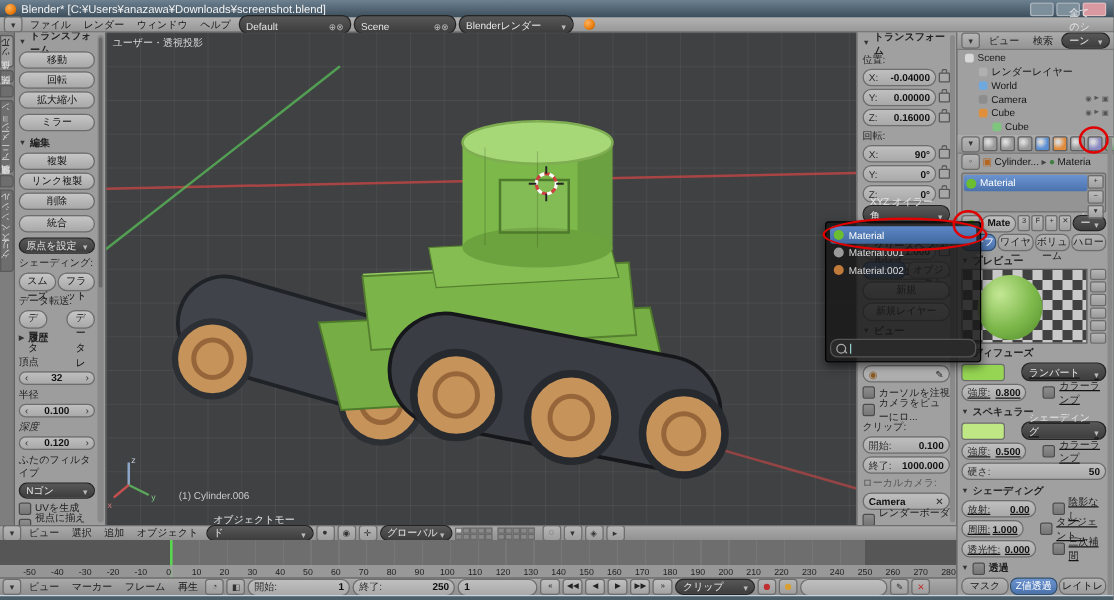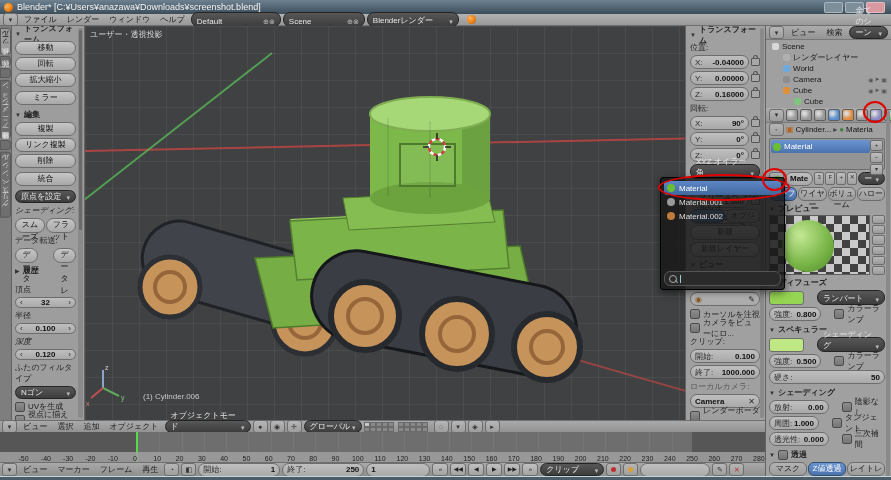--- a/index.html
+++ b/index.html
@@ -95,21 +95,21 @@
     border:1px solid #6d6d6d;border-radius:6px;color:#1c1c1c;}
   .ttab.sel{background:linear-gradient(#6b93d0,#4a73ae);color:#fff;border-color:#30506f;}
   .preview{height:60px;margin-top:1px;display:flex;gap:2px;}
   .checker{flex:1;border:1px solid #5d5d5d;position:relative;overflow:hidden;
     background:repeating-conic-gradient(#c9c9c9 0 25%,#414141 0 50%);background-size:16px 16px;}
   .psphere{position:absolute;left:12px;top:4px;width:52px;height:52px;border-radius:50%;
     background:radial-gradient(circle at 35% 30%,#c3e794,#7cb84a 55%,#4f8a28);}
   .pvstrip{width:13px;display:flex;flex-direction:column;gap:1px;}
   .pvbtn{flex:1;background:linear-gradient(#b6b6b6,#9b9b9b);border:1px solid #6d6d6d;border-radius:2px;}
   .swatch{flex:1;height:12px;border:1px solid #6d6d6d;border-radius:3px;}
-  .prow{display:flex;gap:13px;align-items:center;margin-top:2px;}
+  .prow{display:flex;gap:13px;align-items:center;margin-top:2px;text-decoration:underline;}
   
   .hdr3d{left:0;top:420px;width:765px;height:12px;background:linear-gradient(#aaaaaa,#929292);
     border-top:1px solid #6f6f6f;display:flex;align-items:center;gap:2px;padding:0 2px;box-sizing:border-box;}
   .lay-grp{display:inline-flex;flex-wrap:wrap;width:32px;gap:0;margin-right:2px;}
   .lay-cell{width:6px;height:5px;background:#898989;border:0.5px solid #6a6a6a;box-sizing:border-box;}
   .lay-cell.on{background:#c9c9c9;}
   .timeline{left:0;top:432px;width:765px;height:30px;background:#565656;overflow:hidden;}
   .tl-range{position:absolute;left:137px;top:0;width:555px;height:30px;background:#6e6e6e;
     background-image:repeating-linear-gradient(90deg,rgba(255,255,255,.06) 0 1px,transparent 1px 22.28px);}
   .tl-ruler{position:absolute;left:0;bottom:0;width:765px;height:10px;background:rgba(160,160,160,.85);}
@@ -182,21 +182,21 @@
       <span>編集</span>
       </div>
     <div class="btn">複製</div>
     <div class="btn">リンク複製</div>
     <div class="btn">削除</div>
     <div class="btn" style="margin-top:2px;">統合</div>
     <div class="dd" style="margin-top:2px;">
       <span>原点を設定</span>
         <span class="car">▾</span>
       </div>
-    <div style="color:#222;font-style:italic;">シェーディング:</div>
+    <div style="color:#222;">シェーディング:</div>
     <div class="r" style="gap:1px;">
       <div class="btn" style="flex:1;">スムーズ</div>
       <div class="btn" style="flex:1;">フラット</div>
     </div>
     <div style="color:#222;">データ転送:</div>
     <div class="r" style="gap:15px;">
       <div class="btn" style="flex:1;">データ</div>
       <div class="btn" style="flex:1;">データレ</div>
     </div>
     <div class="sechdr">

